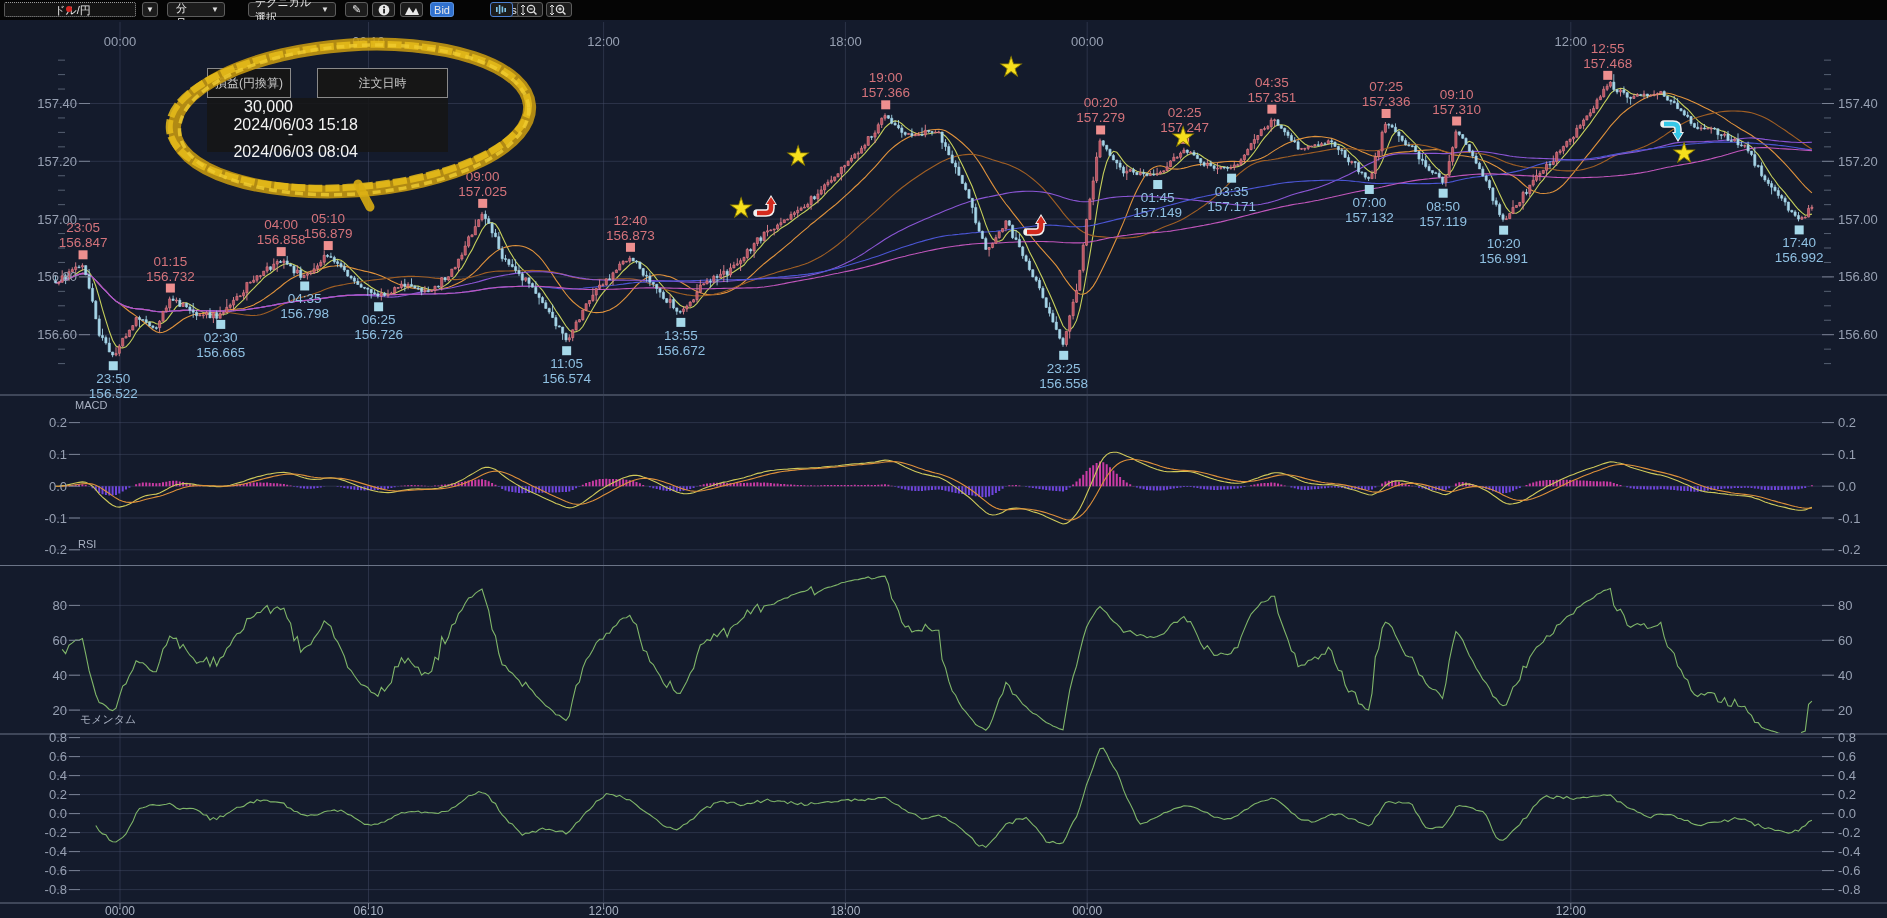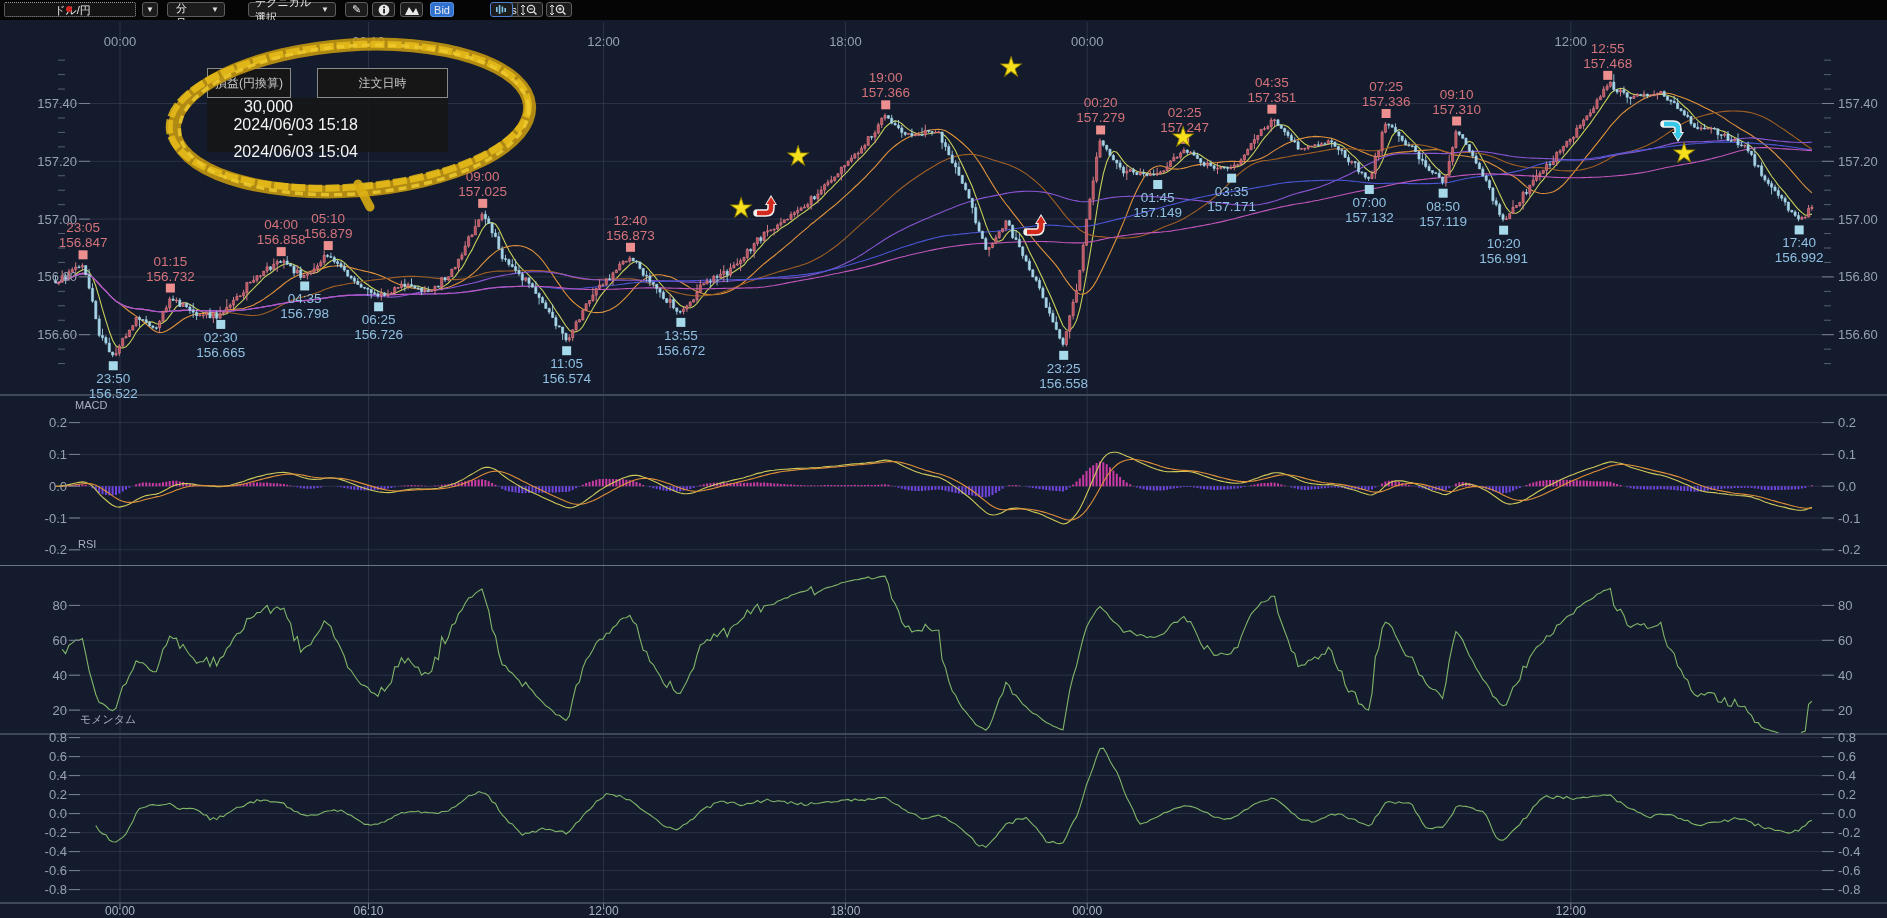--- a/index.html
+++ b/index.html
@@ -469,21 +469,21 @@
     <div class="tip-head">
       <div class="h1">損益(円換算)</div>
       <div class="h2">注文日時</div>
     </div>
     <div class="tip-row">
       <div class="c1">30,000</div>
       <div class="c2">2024/06/03 15:18</div>
     </div>
     <div class="tip-row">
       <div class="c1">-</div>
-      <div class="c2">2024/06/03 15:04</div>
+      <div class="c2">2024/06/03 08:04</div>
     </div>
   </div>
 
   <svg class="overlay-svg" width="1887" height="918">
     <g transform="rotate(-4 352 118)">
       <ellipse cx="352" cy="118" rx="178" ry="73" fill="none" stroke="#c79a10" stroke-width="13" opacity="0.88"></ellipse>
       <ellipse cx="349" cy="116" rx="180" ry="71" fill="none" stroke="#e7bc1a" stroke-width="7" opacity="0.85" stroke-dasharray="14 3"></ellipse>
       <ellipse cx="354" cy="120" rx="175" ry="74" fill="none" stroke="#f0cc30" stroke-width="3.5" opacity="0.8" stroke-dasharray="8 5"></ellipse>
     </g>
     <path d="M358,184 Q363,194 370,207" stroke="#d9ad12" stroke-width="9" fill="none" stroke-linecap="round" opacity="0.9"></path>

